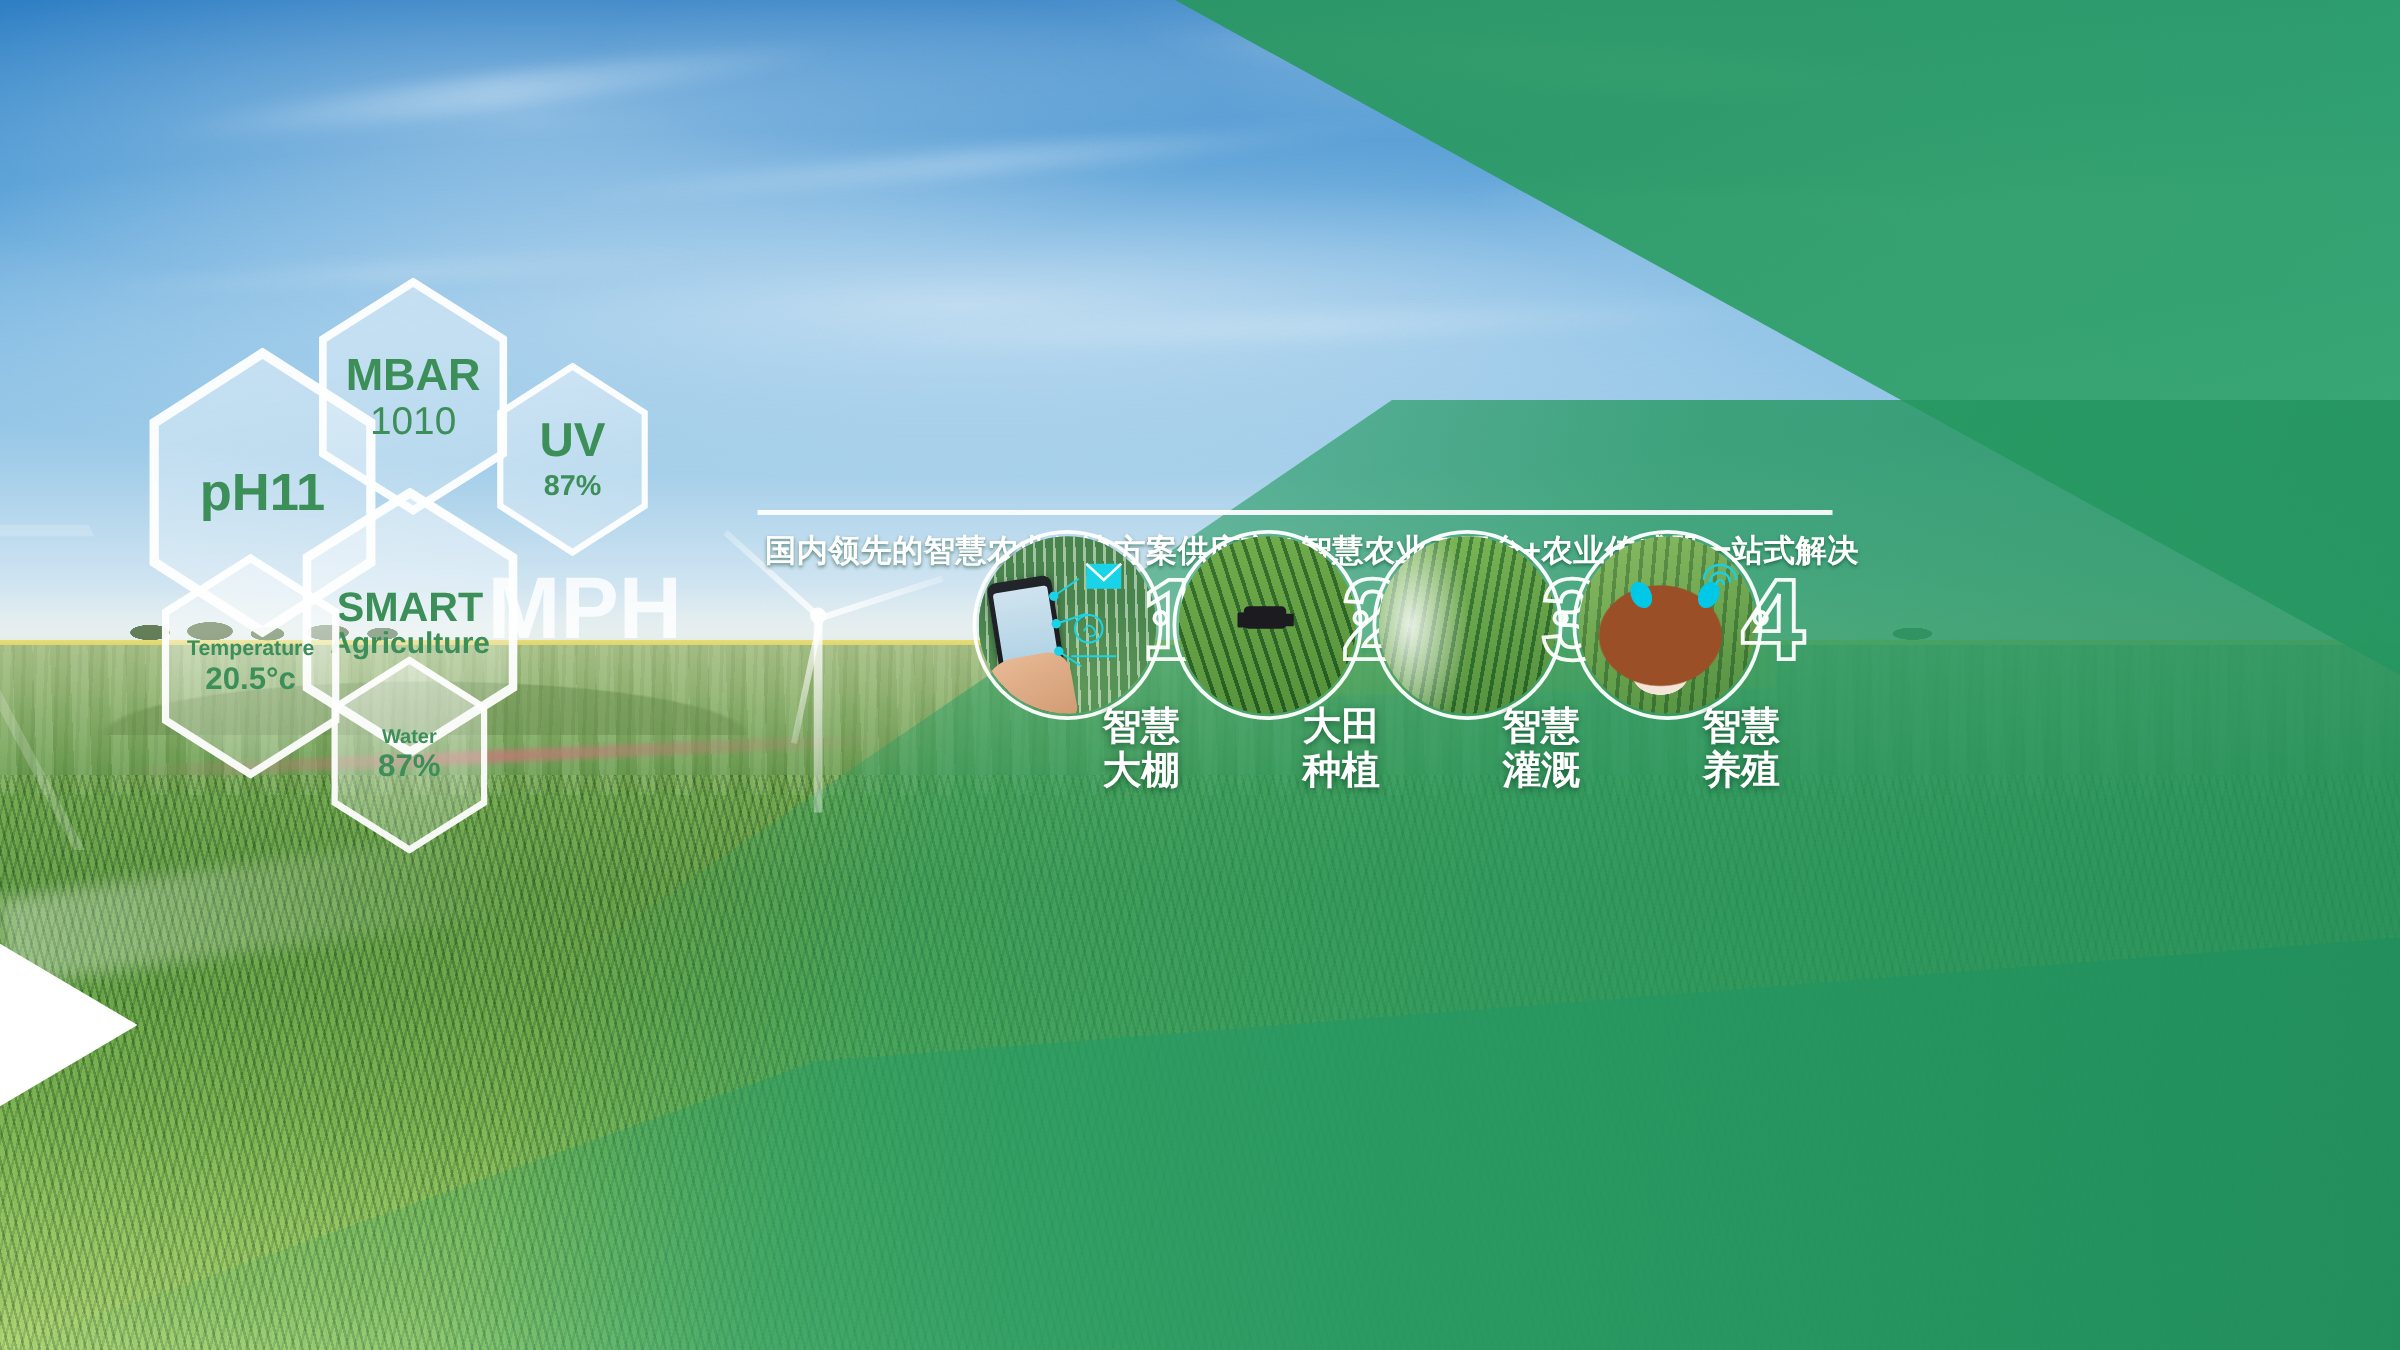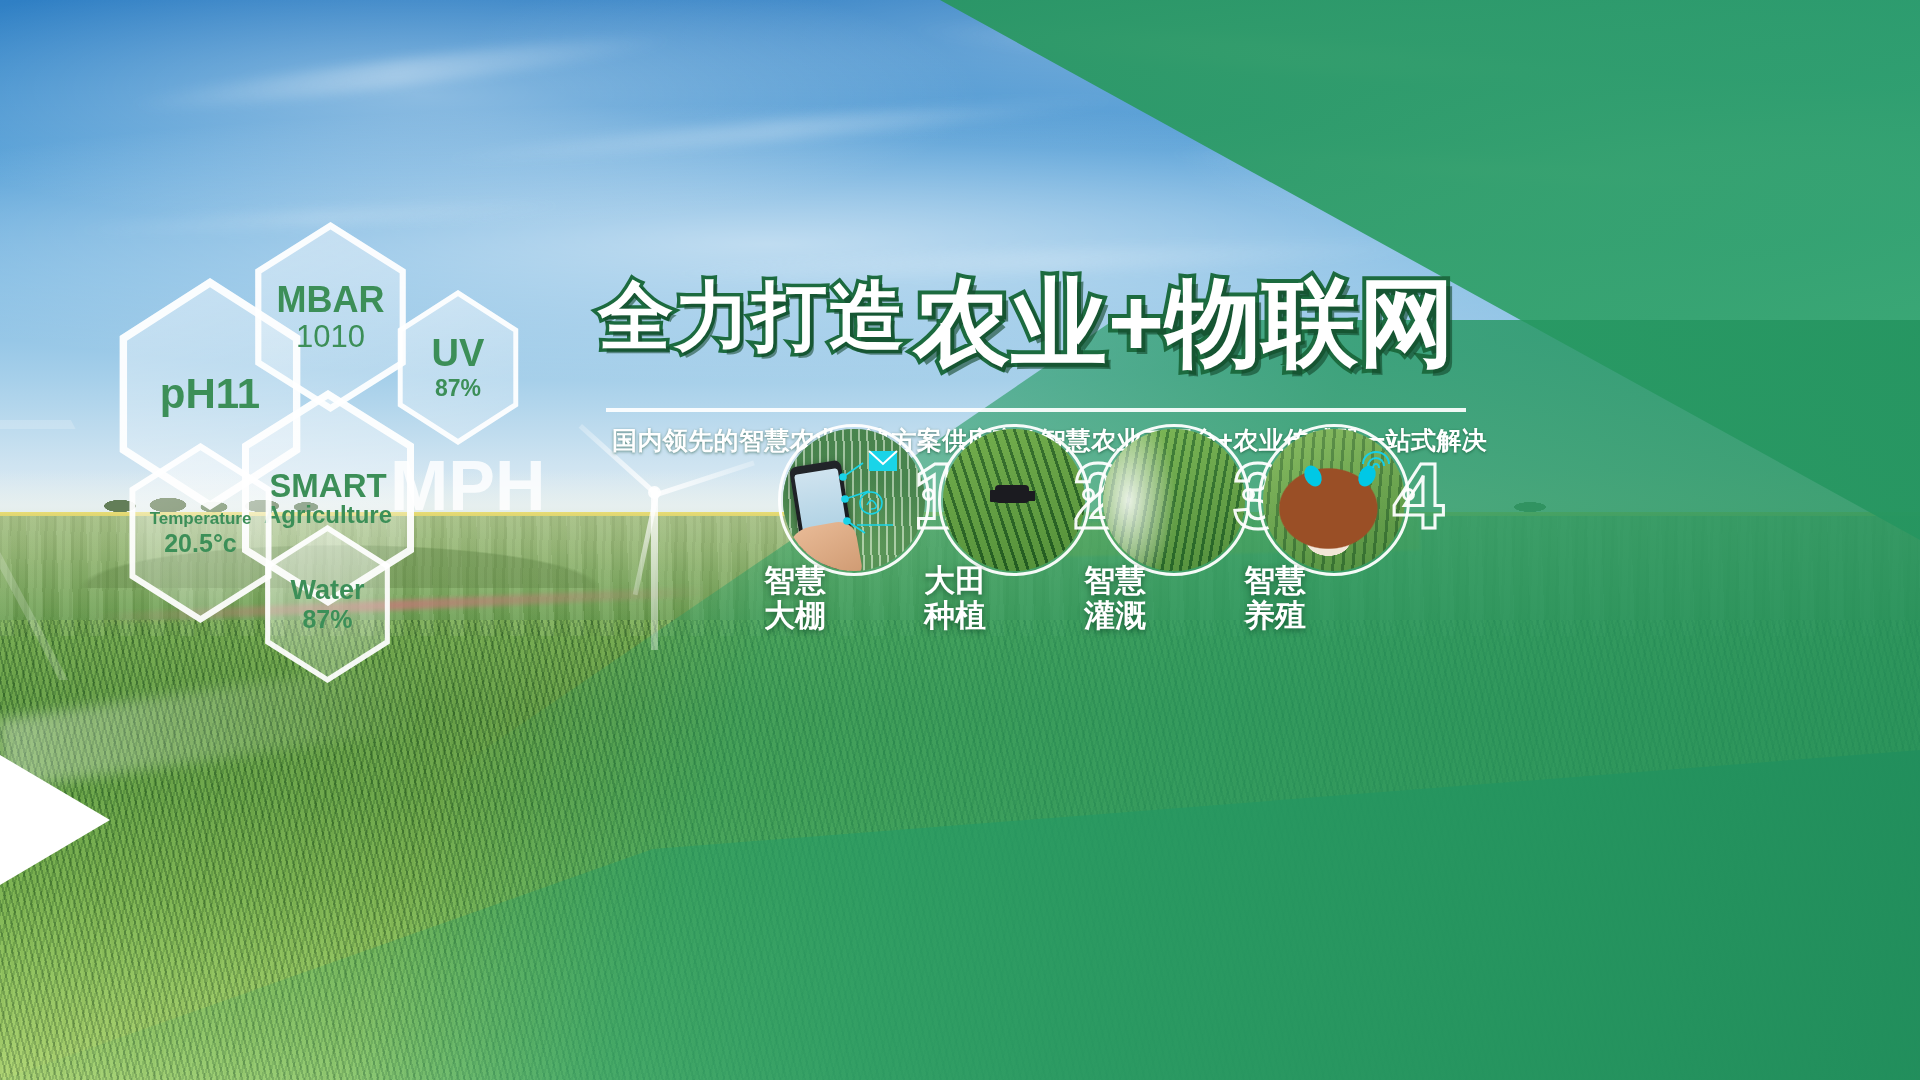--- a/index.html
+++ b/index.html
@@ -150,21 +150,21 @@
 
   .hx-ph .t   { font-size:42px; }
   .hx-mbar .t { font-size:36px; }
   .hx-mbar .s { font-size:31px; font-weight:normal; margin-top:2px;}
   .hx-uv .t   { font-size:38px; }
   .hx-uv .s   { font-size:23px; margin-top:2px;}
   .hx-smart .t{ font-size:33px; }
   .hx-smart .s{ font-size:24px; margin-top:-1px;}
   .hx-temp .t { font-size:17px; }
   .hx-temp .s { font-size:25px; margin-top:2px;}
-  .hx-water .t{ font-size:27px; }
+  .hx-water .t{ font-size:16px; }
   .hx-water .s{ font-size:25px; margin-top:1px;}
 
   
   .mph{
     position:absolute; left:390px; top:455px; width:300px; height:175px;
     color:rgba(255,255,255,.82); font-weight:bold; letter-spacing:-2px;
   }
   .mph .num{ font-size:120px; line-height:.86; display:block; }
   .mph .unit{ font-size:70px; line-height:.9; display:block; letter-spacing:0px;}
 
@@ -232,21 +232,21 @@
     position:absolute; right:-34px; top:26px;
     font-size:92px; font-weight:bold; line-height:1;
     color:transparent; -webkit-text-stroke:3px rgba(255,255,255,.95);
   }
   .feat-dot{
     position:absolute; right:-5px; top:64px; width:13px; height:13px;
     border-radius:50%; border:3px solid rgba(255,255,255,.95);
     background:rgba(255,255,255,.1);
   }
   .feat-label{
-    position:absolute; top:140px; left:-14px; width:180px; text-align:left;
+    position:absolute; top:140px; left:-14px; width:180px; text-align:right;
     color:#ffffff; font-size:31px; font-weight:bold; line-height:1.12;
     text-shadow:0 2px 6px rgba(0,50,25,.6); white-space:pre-line;
   }
   .f1{ left:8px;   top:6px; }
   .f2{ left:168px; top:6px; }
   .f3{ left:328px; top:6px; }
   .f4{ left:488px; top:6px; }
 
   .ph-greenhouse{
     width:100%; height:100%;
@@ -392,24 +392,20 @@
   </div>
   <div class="turbine">
     <div class="turb-mast"></div>
     <div class="blade b1"></div>
     <div class="blade b2"></div>
     <div class="blade b3"></div>
     <div class="turb-hub"></div>
   </div>
 
 
-  <div class="headline">
-    <span class="hl-a">全力打造</span>
-    <span class="hl-b">农业+物联网</span>
-  </div>
 
   <div class="hl-divider"></div>
 
   <div class="subtitle">国内领先的智慧农业解决方案供应商 / 智慧农业云平台+农业传感器一站式解决</div>
 
   <div class="features">
 
     <div class="feat f1">
       <div class="feat-photo">
         <div class="ph-greenhouse"></div>

